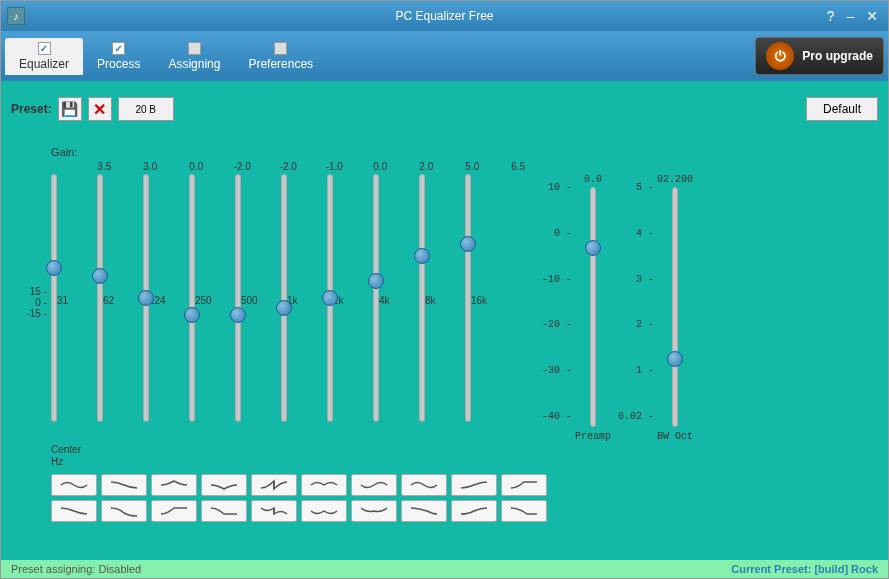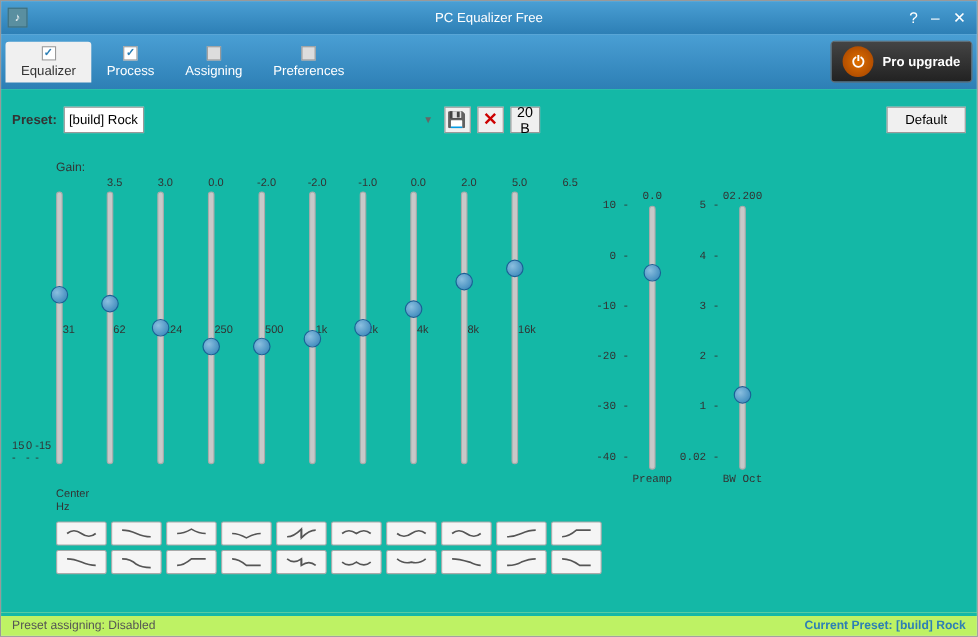--- a/index.html
+++ b/index.html
@@ -192,25 +192,25 @@
       background: #f0f0f0;
       cursor: pointer;
       display: flex;
       align-items: center;
       justify-content: center;
       font-size: 14px;
     }
     .icon-btn.save { color: #2a7fb5; }
     .icon-btn.delete { color: #c00; font-size: 16px; }
     .band-count-btn {
-      width: 27px;
+      width: 56px;
       height: 24px;
       border: 1px solid #999;
       background: #f0f0f0;
-      font-size: 13px;
+      font-size: 10px;
       cursor: pointer;
       display: flex;
       align-items: center;
       justify-content: center;
     }
     .default-btn {
       margin-left: auto;
       padding: 2px 16px;
       height: 24px;
       border: 1px solid #999;
@@ -221,22 +221,22 @@
     .gain-value {
       font-size: 10px;
       color: #333;
       text-align: center;
       width: 46px;
       margin-top: 30px;
     }
     .gain-axis {
       width: 40px;
       display: flex;
-      flex-direction: row;
-      justify-content: flex-start;
+      flex-direction: column;
+      justify-content: center;
       align-items: flex-end;
       padding-right: 4px;
       padding-top: 0px;
       font-size: 10px;
       color: #333;
       height: 250px;
     }
     .band-col {
       width: 46px;
       display: flex;
@@ -298,22 +298,22 @@
       background: #f5f5f5;
       cursor: pointer;
       display: flex;
       align-items: center;
       justify-content: center;
       border-radius: 2px;
       font-size: 14px;
       color: #555;
     }
     .status-bar {
-      background: #bef264;
-      border-top: 3px solid #14b8a6;
+      background: #86efac;
+      border-top: 6px solid #14b8a6;
       padding: 3px 10px;
       display: flex;
       justify-content: space-between;
       align-items: center;
       font-size: 11px;
       color: #555;
       flex-shrink: 0;
     }
     .status-right {
       color: #2d7fb5;
@@ -366,25 +366,20 @@
     <div class="pro-upgrade">
       <div class="pro-icon">⏻</div>
       <span class="pro-text">Pro upgrade</span>
     </div>
   </div>
 
   <div class="main-content">
 
     <div class="preset-row">
       <span class="preset-label">Preset:</span>
-      <div class="preset-select-wrapper">
-        <select class="preset-select">
-          <option>[build] Rock</option>
-        </select>
-      </div>
       <button class="icon-btn save">💾</button>
       <button class="icon-btn delete" style="color:#c00; font-weight:bold; font-size:16px;">✕</button>
       <button class="band-count-btn">20 B</button>
       <button class="default-btn">Default</button>
     </div>
 
     <div class="eq-wrapper">
 
       <div style="display:flex; align-items:center; padding-left:40px; margin-bottom:2px;">
         <span style="font-size:11px;color:#333;margin-right:4px;">Gain:</span>

